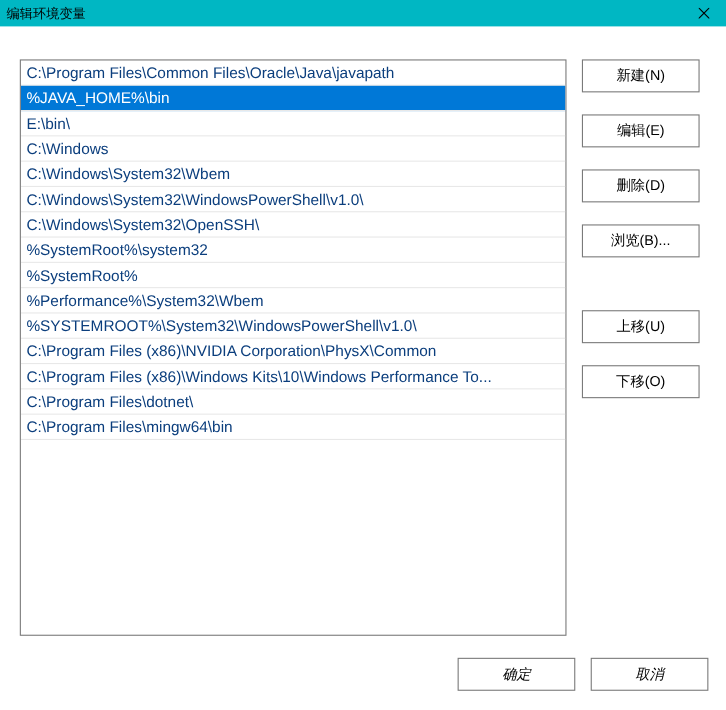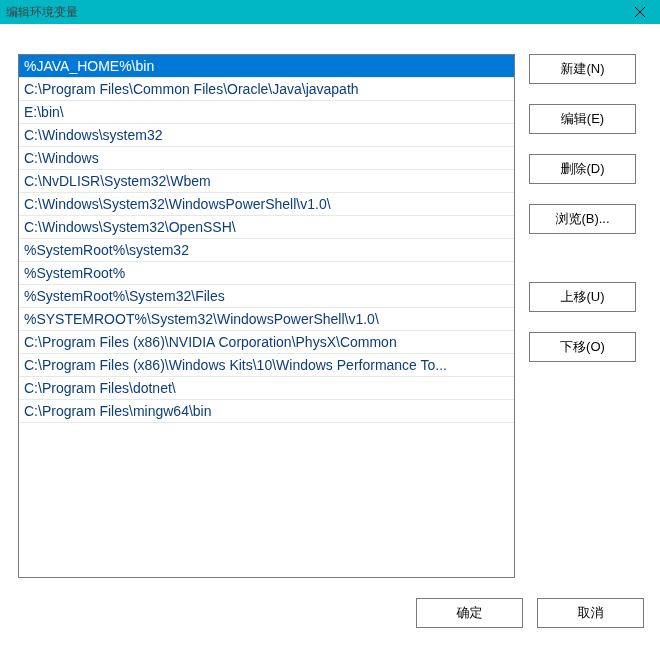--- a/index.html
+++ b/index.html
@@ -15,21 +15,21 @@
       background: #ffffff;
       overflow: hidden;
     }
     .titlebar {
       height: 24px;
       background: #00b7c3;
       display: flex;
       align-items: center;
       justify-content: space-between;
       padding-left: 6px;
-      color: #404040;
+      color: #000000;
       font-size: 12px;
     }
     .titlebar .title {
       line-height: 24px;
     }
     .close-btn {
       width: 40px;
       height: 24px;
       display: flex;
       align-items: center;
@@ -85,48 +85,48 @@
     }
     .footer {
       display: flex;
       justify-content: flex-end;
       gap: 14px;
       padding: 4px 16px 12px 18px;
     }
     .footer .btn {
       width: 107px;
       margin-bottom: 0;
+      font-style: italic;
     }
   </style>
 </head>
 <body>
 
 <div class="titlebar">
   <span class="title">编辑环境变量</span>
   <div class="close-btn">
     <svg width="10" height="10" viewBox="0 0 10 10">
       <line x1="0" y1="0" x2="10" y2="10" stroke="#000" stroke-width="1"></line>
       <line x1="10" y1="0" x2="0" y2="10" stroke="#000" stroke-width="1"></line>
     </svg>
   </div>
 </div>
 
 <div class="content">
   <div class="listbox" id="listbox">
+      <div class="list-item">C:\Program Files\Common Files\Oracle\Java\javapath</div>
       <div class="list-item selected">%JAVA_HOME%\bin</div>
-      <div class="list-item">C:\Program Files\Common Files\Oracle\Java\javapath</div>
       <div class="list-item">E:\bin\</div>
-      <div class="list-item">C:\Windows\system32</div>
       <div class="list-item">C:\Windows</div>
-      <div class="list-item">C:\NvDLISR\System32\Wbem</div>
+      <div class="list-item">C:\Windows\System32\Wbem</div>
       <div class="list-item">C:\Windows\System32\WindowsPowerShell\v1.0\</div>
       <div class="list-item">C:\Windows\System32\OpenSSH\</div>
       <div class="list-item">%SystemRoot%\system32</div>
       <div class="list-item">%SystemRoot%</div>
-      <div class="list-item">%SystemRoot%\System32\Files</div>
+      <div class="list-item">%Performance%\System32\Wbem</div>
       <div class="list-item">%SYSTEMROOT%\System32\WindowsPowerShell\v1.0\</div>
       <div class="list-item">C:\Program Files (x86)\NVIDIA Corporation\PhysX\Common</div>
       <div class="list-item">C:\Program Files (x86)\Windows Kits\10\Windows Performance To...</div>
       <div class="list-item">C:\Program Files\dotnet\</div>
       <div class="list-item">C:\Program Files\mingw64\bin</div>
     </div>
 
   <div class="side-buttons">
     <button class="btn">新建(N)</button>
     <button class="btn">编辑(E)</button>

